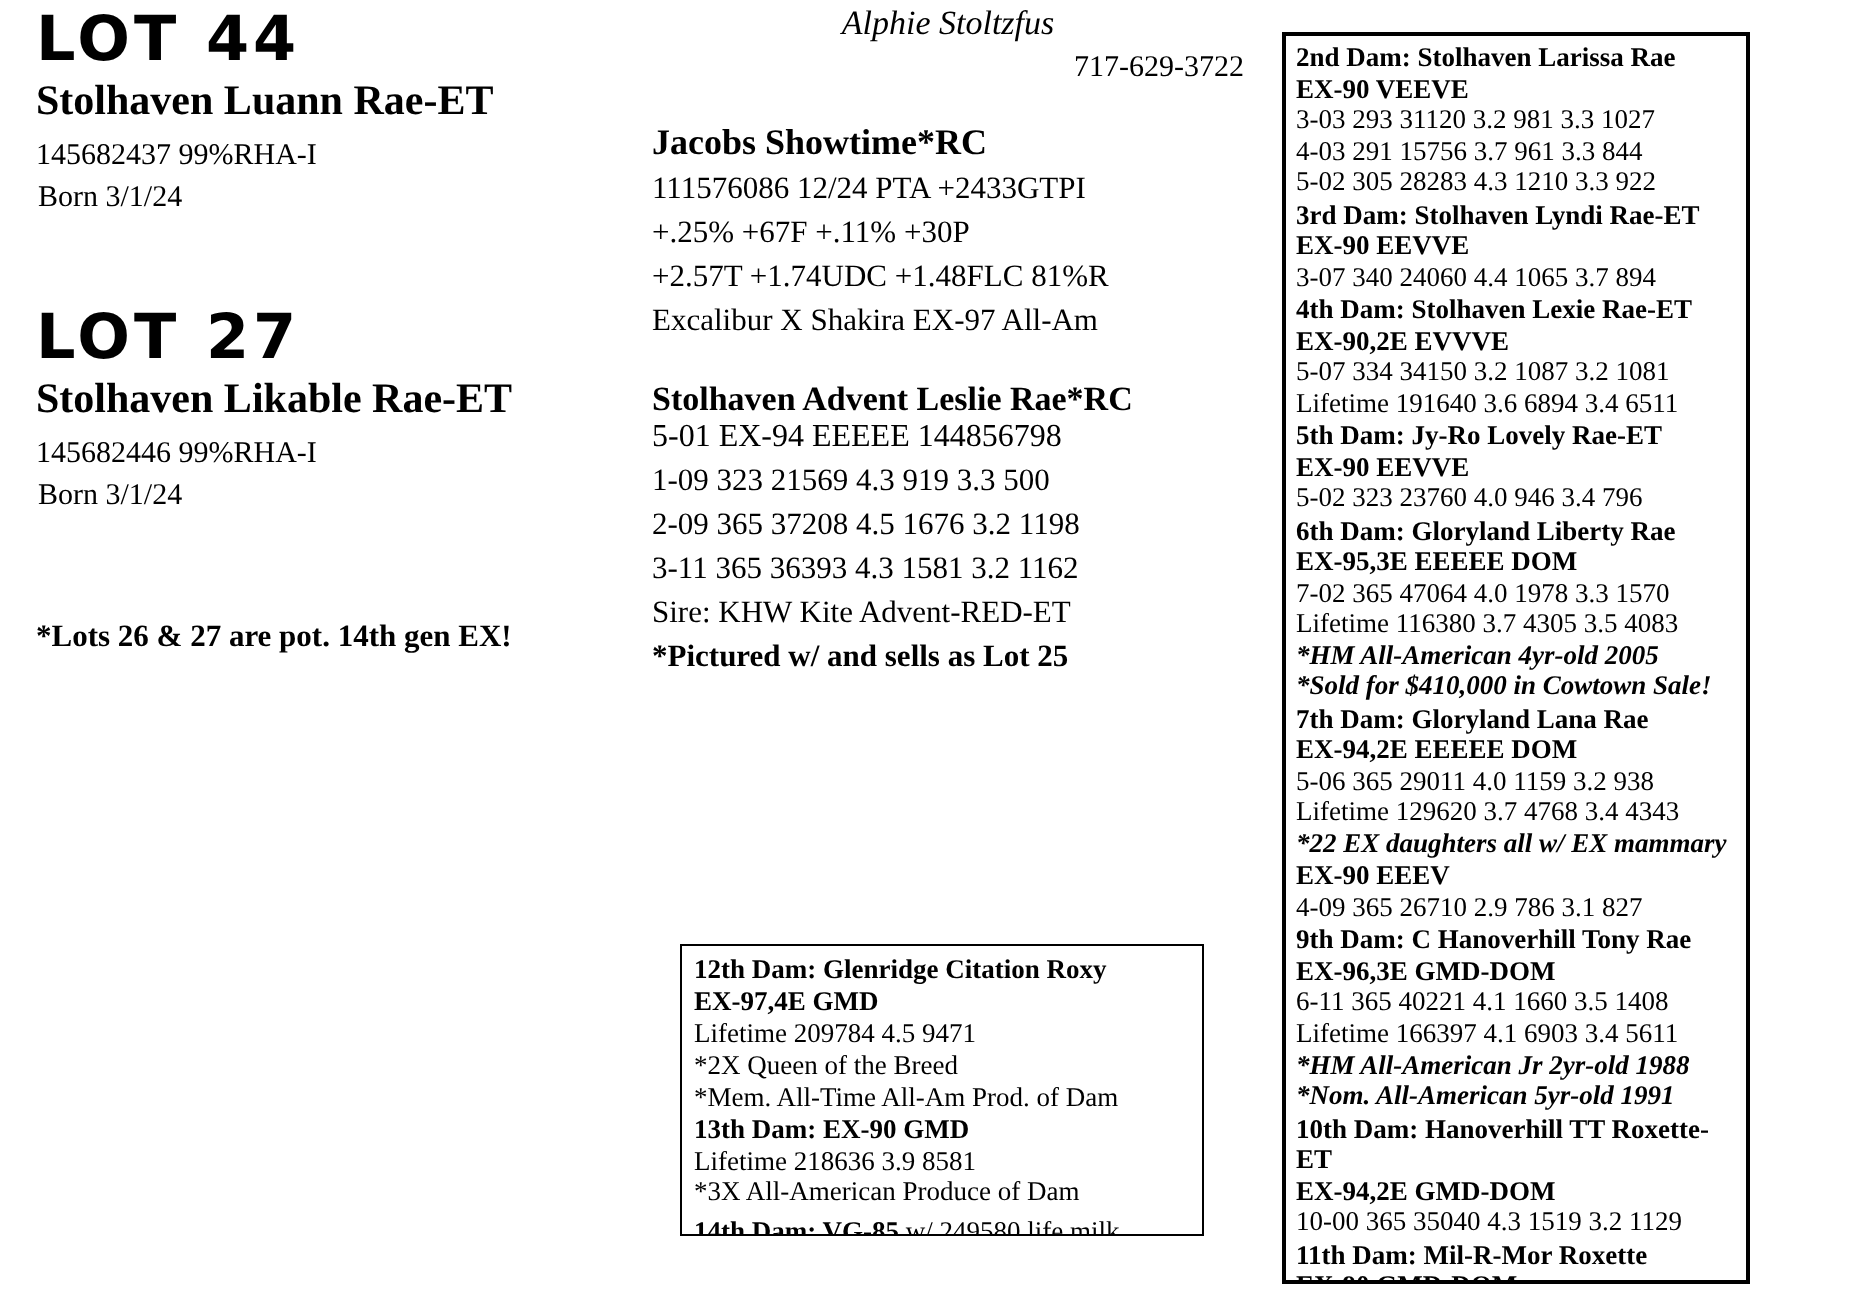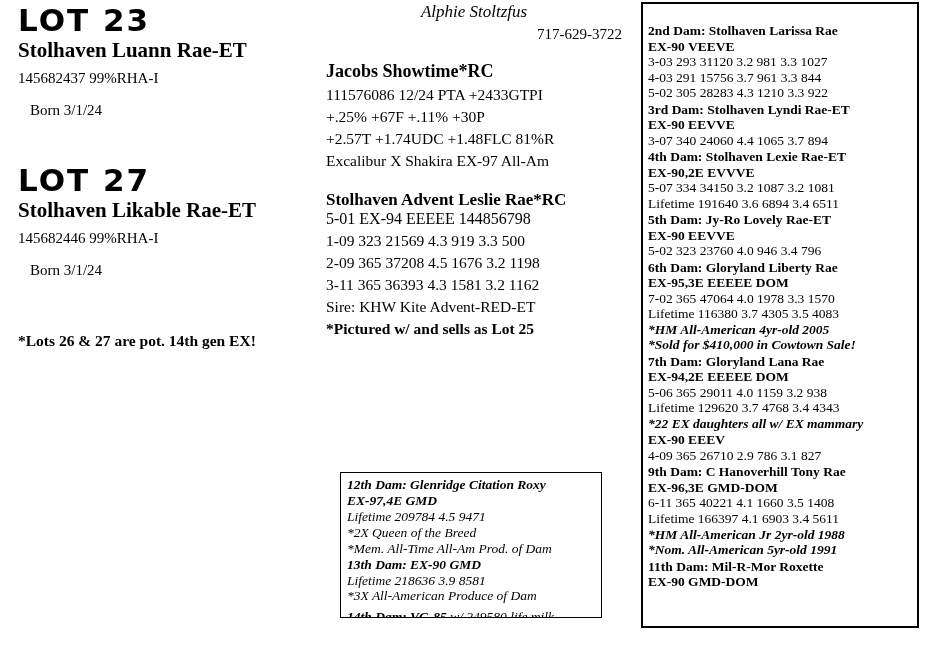--- a/index.html
+++ b/index.html
@@ -44,21 +44,21 @@
     margin: 0 0 6px 0;
   }
   .lot-reg {
     font-size: 15px;
     line-height: 1.35;
     margin: 0;
   }
   .lot-born {
     font-size: 15px;
     line-height: 1.35;
-    margin: 12px;
+    margin: 1px;
   }
   .lot-block-2 {
     margin-top: 44px;
   }
   .lot-note {
     margin-top: 52px;
     font-weight: bold;
     font-size: 15.5px;
   }
 
@@ -104,26 +104,26 @@
   .mid-note {
     font-weight: bold;
     font-size: 15.5px;
     margin-top: 2px;
   }
 
   
   .right-box {
     position: absolute;
     left: 641px;
-    top: 2px;
-    width: 278px;
+    top: 16px;
+    width: 234px;
     height: 626px;
     border: 2px solid #000;
     box-sizing: border-box;
-    padding: 19px 5px 0 5px;
+    padding: 3px 5px 0 5px;
     overflow: hidden;
   }
   .dam-entry {
     margin-bottom: 1px;
   }
   .dam-title {
     font-weight: bold;
     font-size: 13.5px;
     line-height: 1.15;
     font-family: "Liberation Serif", serif;
@@ -148,42 +148,41 @@
   .bottom-box {
     position: absolute;
     left: 340px;
     top: 472px;
     width: 262px;
     height: 146px;
     border: 1.5px solid #000;
     box-sizing: border-box;
     padding: 4px 6px;
     overflow: hidden;
-    font-style: italic;
   }
   .bb-title {
     font-weight: bold;
     font-size: 13.5px;
     line-height: 1.18;
   }
   .bb-line {
     font-size: 13.5px;
     line-height: 1.18;
   }
   .gap-s { height: 3px; }
 </style>
 </head>
 <body>
 
 <div class="page">
 
   <div class="left-col">
 
     <div>
-      <div class="lot-title">LOT 23</div>
+      <div class="lot-title">LOT 44</div>
       <div class="lot-name">Stolhaven Luann Rae-ET</div>
       <div class="lot-reg">145682437   99%RHA-I</div>
       <div class="lot-born">Born 3/1/24</div>
     </div>
 
     <div class="lot-block-2">
       <div class="lot-title">LOT 27</div>
       <div class="lot-name">Stolhaven Likable Rae-ET</div>
       <div class="lot-reg">145682446   99%RHA-I</div>
       <div class="lot-born">Born 3/1/24</div>
@@ -293,20 +292,25 @@
 
     <div class="dam-entry">
       <div class="dam-title">9th Dam: C Hanoverhill Tony Rae</div>
       <div class="dam-score">EX-96,3E  GMD-DOM</div>
       <div class="dam-rec">6-11 365 40221 4.1 1660 3.5 1408</div>
       <div class="dam-rec">Lifetime 166397 4.1  6903 3.4 5611</div>
       <div class="dam-ital">*HM All-American Jr 2yr-old 1988</div>
       <div class="dam-ital">*Nom. All-American 5yr-old 1991</div>
     </div>
 
+    <div class="dam-entry">
+      <div class="dam-title">10th Dam: Hanoverhill TT Roxette-ET</div>
+      <div class="dam-score">EX-94,2E  GMD-DOM</div>
+      <div class="dam-rec">10-00 365 35040 4.3 1519 3.2 1129</div>
+    </div>
 
     <div class="dam-entry">
       <div class="dam-title">11th Dam: Mil-R-Mor Roxette</div>
       <div class="dam-score">EX-90 GMD-DOM</div>
 
     </div>
 
   </div>
 
 </div>

